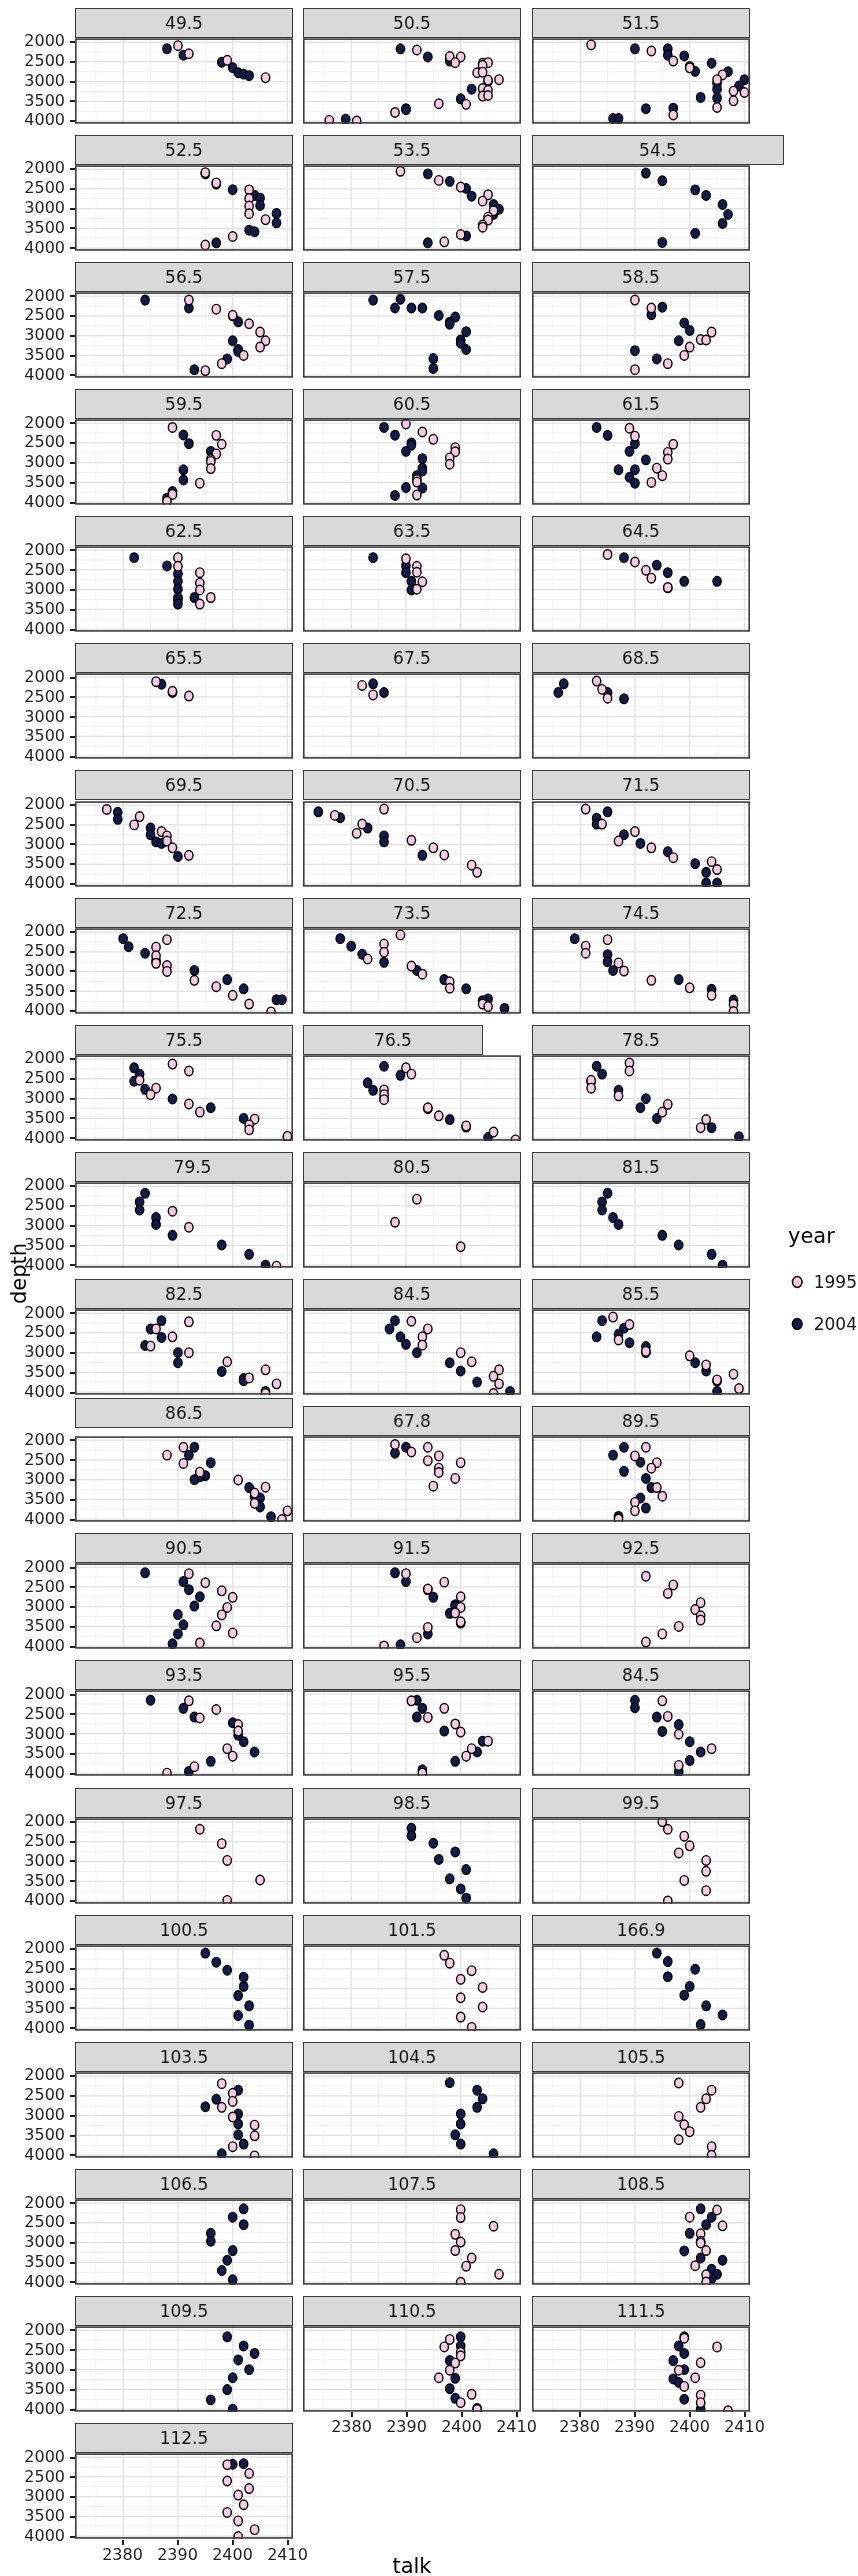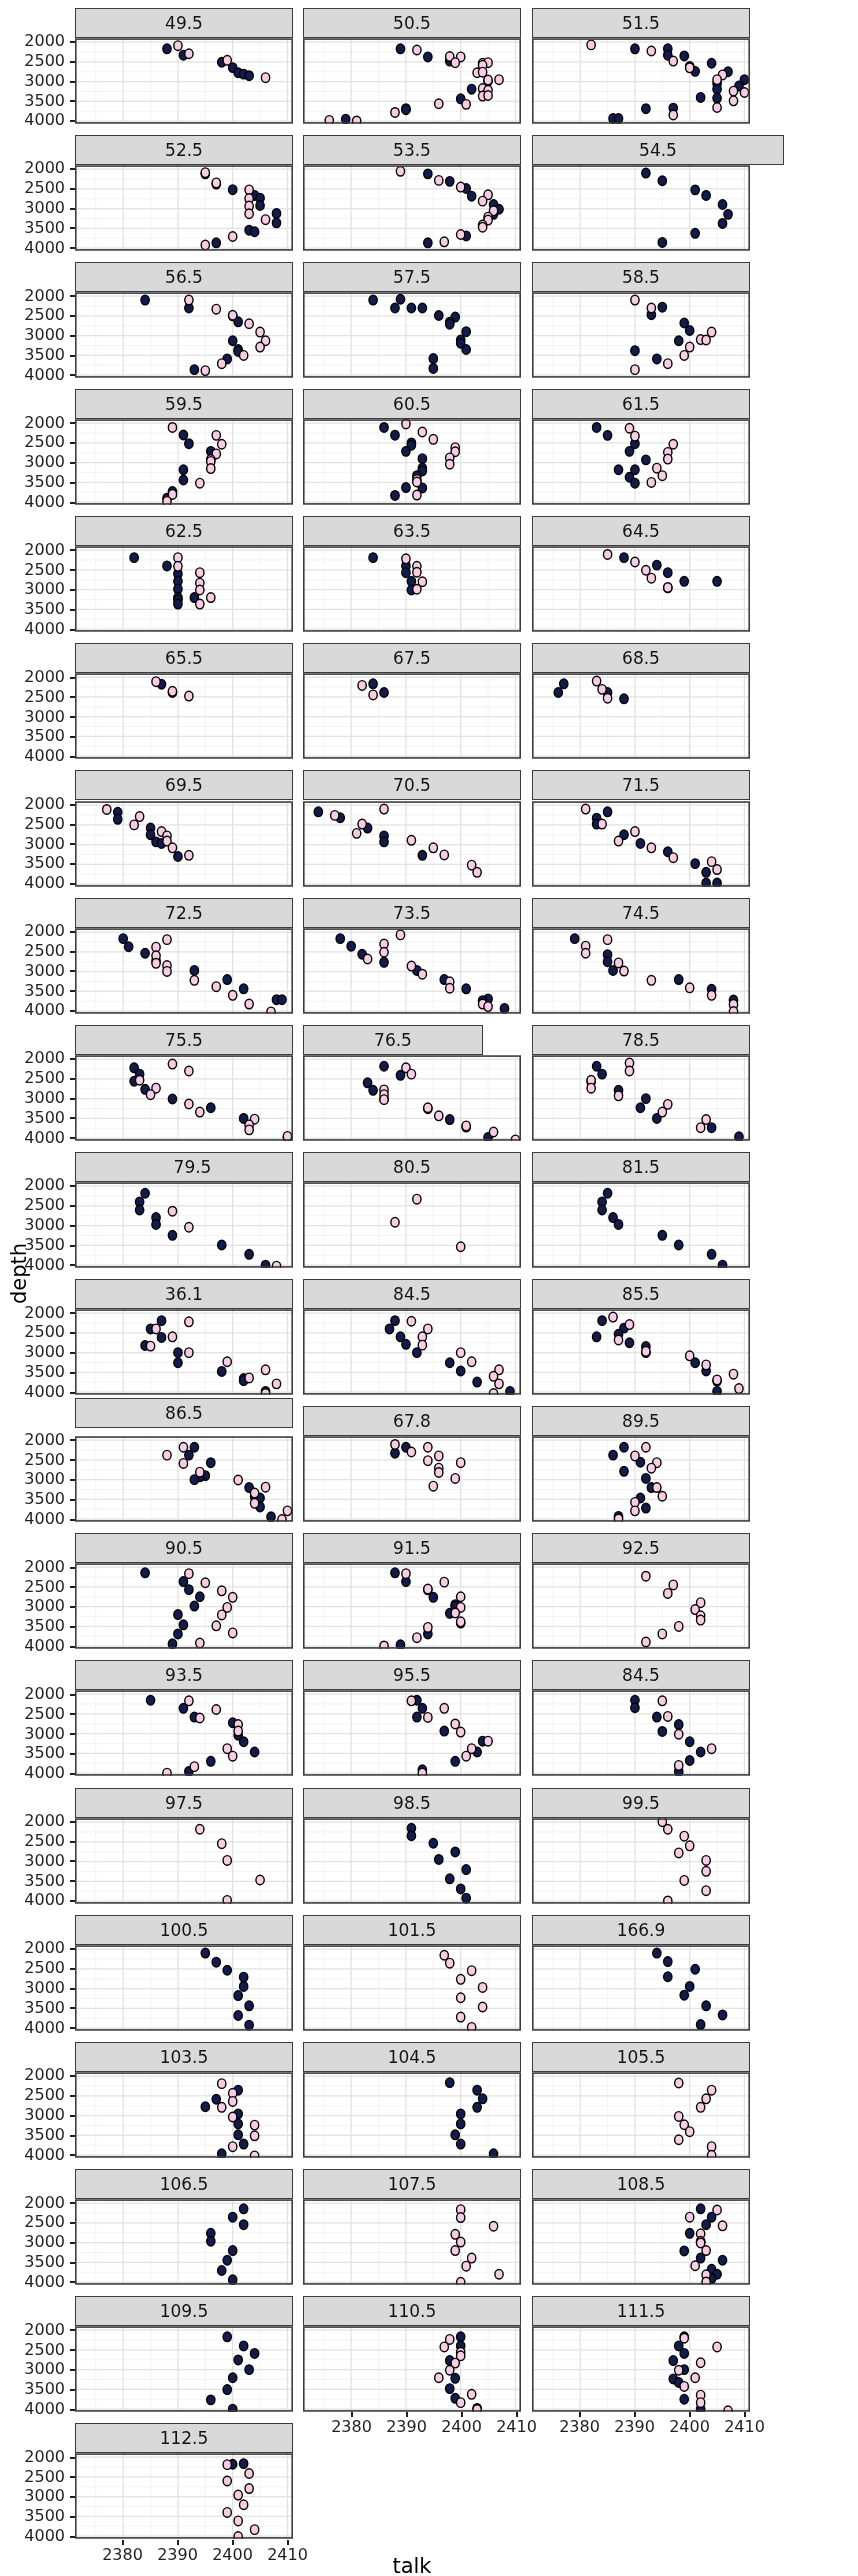--- a/index.html
+++ b/index.html
@@ -1141,21 +1141,21 @@
         <ellipse cx="109.96" cy="30.8" rx="6.5" ry="7.5" fill="#131b4d" stroke="#000000" stroke-width="2.2"></ellipse>
         <ellipse cx="109.96" cy="43.51" rx="6.5" ry="7.5" fill="#131b4d" stroke="#000000" stroke-width="2.2"></ellipse>
         <ellipse cx="127.13999999999999" cy="55.29" rx="6.5" ry="7.5" fill="#131b4d" stroke="#000000" stroke-width="2.2"></ellipse>
         <ellipse cx="135.73" cy="66.14" rx="6.5" ry="7.5" fill="#131b4d" stroke="#000000" stroke-width="2.2"></ellipse>
         <ellipse cx="204.45" cy="83.19" rx="6.5" ry="7.5" fill="#131b4d" stroke="#000000" stroke-width="2.2"></ellipse>
         <ellipse cx="230.22" cy="98.38" rx="6.5" ry="7.5" fill="#131b4d" stroke="#000000" stroke-width="2.2"></ellipse>
         <ellipse cx="281.76" cy="112.95" rx="6.5" ry="7.5" fill="#131b4d" stroke="#000000" stroke-width="2.2"></ellipse>
         <ellipse cx="298.94" cy="130" rx="6.5" ry="7.5" fill="#131b4d" stroke="#000000" stroke-width="2.2"></ellipse>
         <rect x="1.25" y="1.25" width="339.5" height="131.5" fill="none" stroke="#3c3c3c" stroke-width="2.5"></rect>
       </svg>
-      <div class="strip" style="left: 75px; top: 1279px; width: 218px; height: 30px;">36.1</div>
+      <div class="strip" style="left: 75px; top: 1279px; width: 218px; height: 30px;">82.5</div>
       <svg width="218" height="86" viewBox="0 0 342 134" class="panel-svg" style="left: 75px; top: 1309px; position: absolute;">
         <rect x="0" y="0" width="342" height="134" fill="#ffffff"></rect>
         <line x1="32.64999999999999" x2="32.64999999999999" y1="0" y2="134" stroke="#f1f1f1" stroke-width="1.4"></line>
         <line x1="118.55" x2="118.55" y1="0" y2="134" stroke="#f1f1f1" stroke-width="1.4"></line>
         <line x1="204.45" x2="204.45" y1="0" y2="134" stroke="#f1f1f1" stroke-width="1.4"></line>
         <line x1="290.35" x2="290.35" y1="0" y2="134" stroke="#f1f1f1" stroke-width="1.4"></line>
         <line x1="0" x2="342" y1="21.5" y2="21.5" stroke="#f1f1f1" stroke-width="1.4"></line>
         <line x1="0" x2="342" y1="52.5" y2="52.5" stroke="#f1f1f1" stroke-width="1.4"></line>
         <line x1="0" x2="342" y1="83.5" y2="83.5" stroke="#f1f1f1" stroke-width="1.4"></line>
         <line x1="0" x2="342" y1="114.5" y2="114.5" stroke="#f1f1f1" stroke-width="1.4"></line>
@@ -2152,20 +2152,35 @@
         <ellipse cx="255.98999999999998" cy="106.13" rx="6.5" ry="7.5" fill="#f8cde4" stroke="#000000" stroke-width="2.2"></ellipse>
         <ellipse cx="281.76" cy="119.77" rx="6.5" ry="7.5" fill="#f8cde4" stroke="#000000" stroke-width="2.2"></ellipse>
         <ellipse cx="255.98999999999998" cy="130.62" rx="6.5" ry="7.5" fill="#f8cde4" stroke="#000000" stroke-width="2.2"></ellipse>
         <rect x="1.25" y="1.25" width="339.5" height="131.5" fill="none" stroke="#3c3c3c" stroke-width="2.5"></rect>
       </svg>
     </div>
 
   <div id="y-axis-title" class="axis-title">depth</div>
   <div id="x-axis-title" class="axis-title">talk</div>
 
+  <div id="legend">
+    <div class="legend-title">year</div>
+    <div class="legend-entry">
+      <svg width="18" height="18" viewBox="0 0 25.2812 28">
+        <ellipse cx="14" cy="14" rx="7.5" ry="8.5" stroke-width="2.4" stroke="#000000" fill="#f8cde4"></ellipse>
+      </svg>
+      <span class="legend-label">1995</span>
+    </div>
+    <div class="legend-entry">
+      <svg width="18" height="18" viewBox="0 0 25.2812 28">
+        <ellipse cx="14" cy="14" rx="7.5" ry="8.5" stroke-width="2.4" stroke="#000000" fill="#131b4d"></ellipse>
+      </svg>
+      <span class="legend-label">2004</span>
+    </div>
+  </div>
 <div class="ytick-label" style="left: 23px; top: 33px;">2000</div>
     <div class="tickmark" style="left: 70px; top: 41px; width: 5.1px; height: 1.5px;"></div>
     <div class="ytick-label" style="left: 23px; top: 53px;">2500</div>
     <div class="tickmark" style="left: 70px; top: 61px; width: 5.1px; height: 1.5px;"></div>
     <div class="ytick-label" style="left: 23px; top: 73px;">3000</div>
     <div class="tickmark" style="left: 70px; top: 81px; width: 5.1px; height: 1.5px;"></div>
     <div class="ytick-label" style="left: 23px; top: 93px;">3500</div>
     <div class="tickmark" style="left: 70px; top: 100px; width: 5.1px; height: 1.5px;"></div>
     <div class="ytick-label" style="left: 23px; top: 112px;">4000</div>
     <div class="tickmark" style="left: 70px; top: 120px; width: 5.1px; height: 1.5px;"></div>

